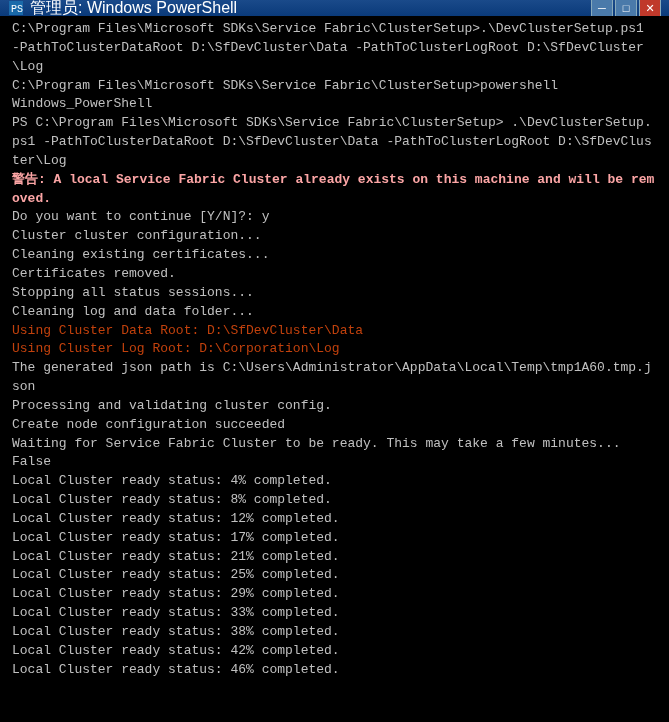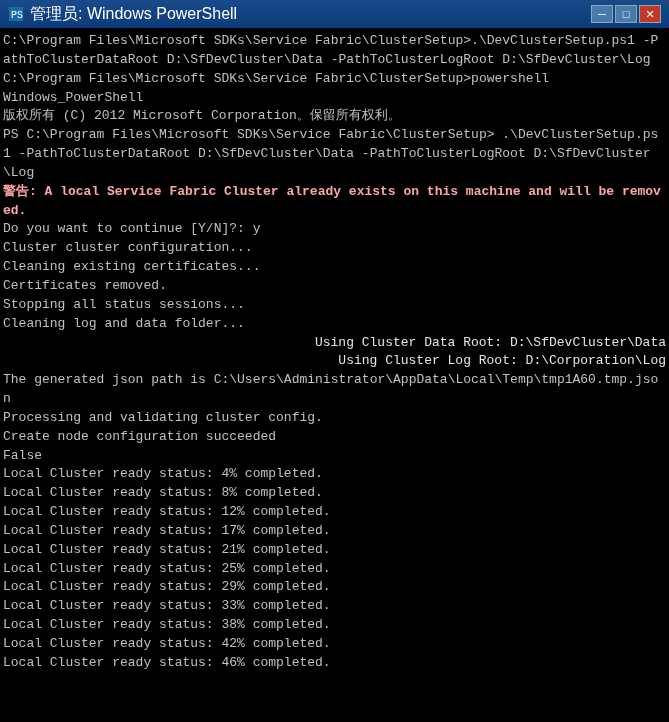--- a/index.html
+++ b/index.html
@@ -14,21 +14,21 @@
 
     .window {
       width: 669px;
       height: 722px;
       display: flex;
       flex-direction: column;
     }
 
     .title-bar {
       background: linear-gradient(to bottom, #1a4a8a, #0a3a7a);
-      height: 28px;
+      height: 16px;
       display: flex;
       align-items: center;
       justify-content: space-between;
       padding: 0 8px;
       flex-shrink: 0;
     }
 
     .title-bar-left {
       display: flex;
       align-items: center;
@@ -69,32 +69,32 @@
     }
 
     .title-btn.close {
       background: #c0392b;
     }
 
     .terminal {
       flex: 1;
       background: #000000;
       color: #c0c0c0;
-      padding: 4px 3px;
+      padding: 4px 12px;
       overflow: hidden;
       line-height: 1.45;
       font-size: 13px;
     }
 
     .line {
       white-space: pre-wrap;
       word-break: break-all;
     }
 
-    .green { color: #e5e5e5; text-align: right; }
+    .green { color: #c2410c; }
     .yellow-bold { color: #fca5a5; font-weight: bold; }
     .gray { color: #c0c0c0; }
   </style>
 </head>
 <body>
 
 <div class="window">
   <div class="title-bar">
     <div class="title-bar-left">
       <div class="title-icon">
@@ -109,38 +109,38 @@
       <div class="title-btn">─</div>
       <div class="title-btn">□</div>
       <div class="title-btn close">✕</div>
     </div>
   </div>
   <div class="terminal" id="terminal">
   <div class="line gray">C:\Program Files\Microsoft SDKs\Service Fabric\ClusterSetup&gt;.\DevClusterSetup.ps1 -PathToClusterDataRoot D:\SfDevCluster\Data -PathToClusterLogRoot D:\SfDevCluster\Log</div>
       <div class="line gray"></div>
       <div class="line gray">C:\Program Files\Microsoft SDKs\Service Fabric\ClusterSetup&gt;powershell</div>
       <div class="line gray">Windows_PowerShell</div>
-      <div class="line gray">版权所有 (C) 2012 Microsoft Corporation。保留所有权利。</div>
       <div class="line gray"></div>
       <div class="line gray">PS C:\Program Files\Microsoft SDKs\Service Fabric\ClusterSetup&gt; .\DevClusterSetup.ps1 -PathToClusterDataRoot D:\SfDevCluster\Data -PathToClusterLogRoot D:\SfDevCluster\Log</div>
       <div class="line yellow-bold">警告: A local Service Fabric Cluster already exists on this machine and will be removed.</div>
       <div class="line gray">Do you want to continue [Y/N]?: y</div>
       <div class="line gray">Cluster cluster configuration...</div>
       <div class="line gray">Cleaning existing certificates...</div>
       <div class="line gray">Certificates removed.</div>
       <div class="line gray">Stopping all status sessions...</div>
       <div class="line gray">Cleaning log and data folder...</div>
       <div class="line gray"></div>
       <div class="line green">Using Cluster Data Root: D:\SfDevCluster\Data</div>
       <div class="line green">Using Cluster Log Root: D:\Corporation\Log</div>
       <div class="line gray"></div>
       <div class="line gray">The generated json path is C:\Users\Administrator\AppData\Local\Temp\tmp1A60.tmp.json</div>
       <div class="line gray">Processing and validating cluster config.</div>
       <div class="line gray">Create node configuration succeeded</div>
       <div class="line gray"></div>
+      <div class="line gray">Waiting for Service Fabric Cluster to be ready. This may take a few minutes...</div>
       <div class="line gray">False</div>
       <div class="line gray">Local Cluster ready status: 4% completed.</div>
       <div class="line gray">Local Cluster ready status: 8% completed.</div>
       <div class="line gray">Local Cluster ready status: 12% completed.</div>
       <div class="line gray">Local Cluster ready status: 17% completed.</div>
       <div class="line gray">Local Cluster ready status: 21% completed.</div>
       <div class="line gray">Local Cluster ready status: 25% completed.</div>
       <div class="line gray">Local Cluster ready status: 29% completed.</div>
       <div class="line gray">Local Cluster ready status: 33% completed.</div>
       <div class="line gray">Local Cluster ready status: 38% completed.</div>

